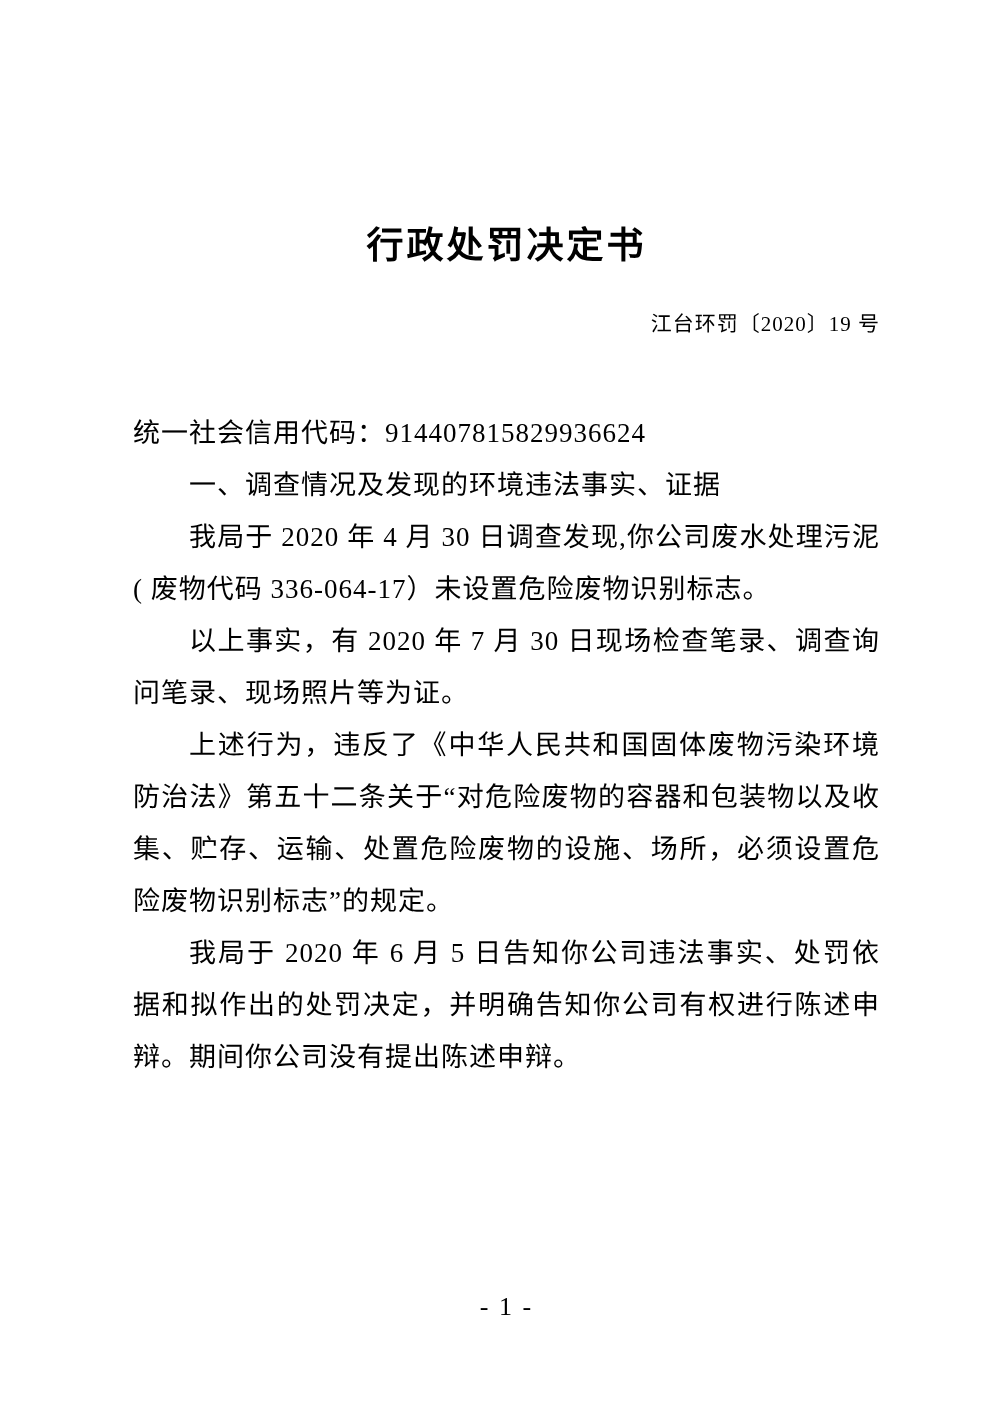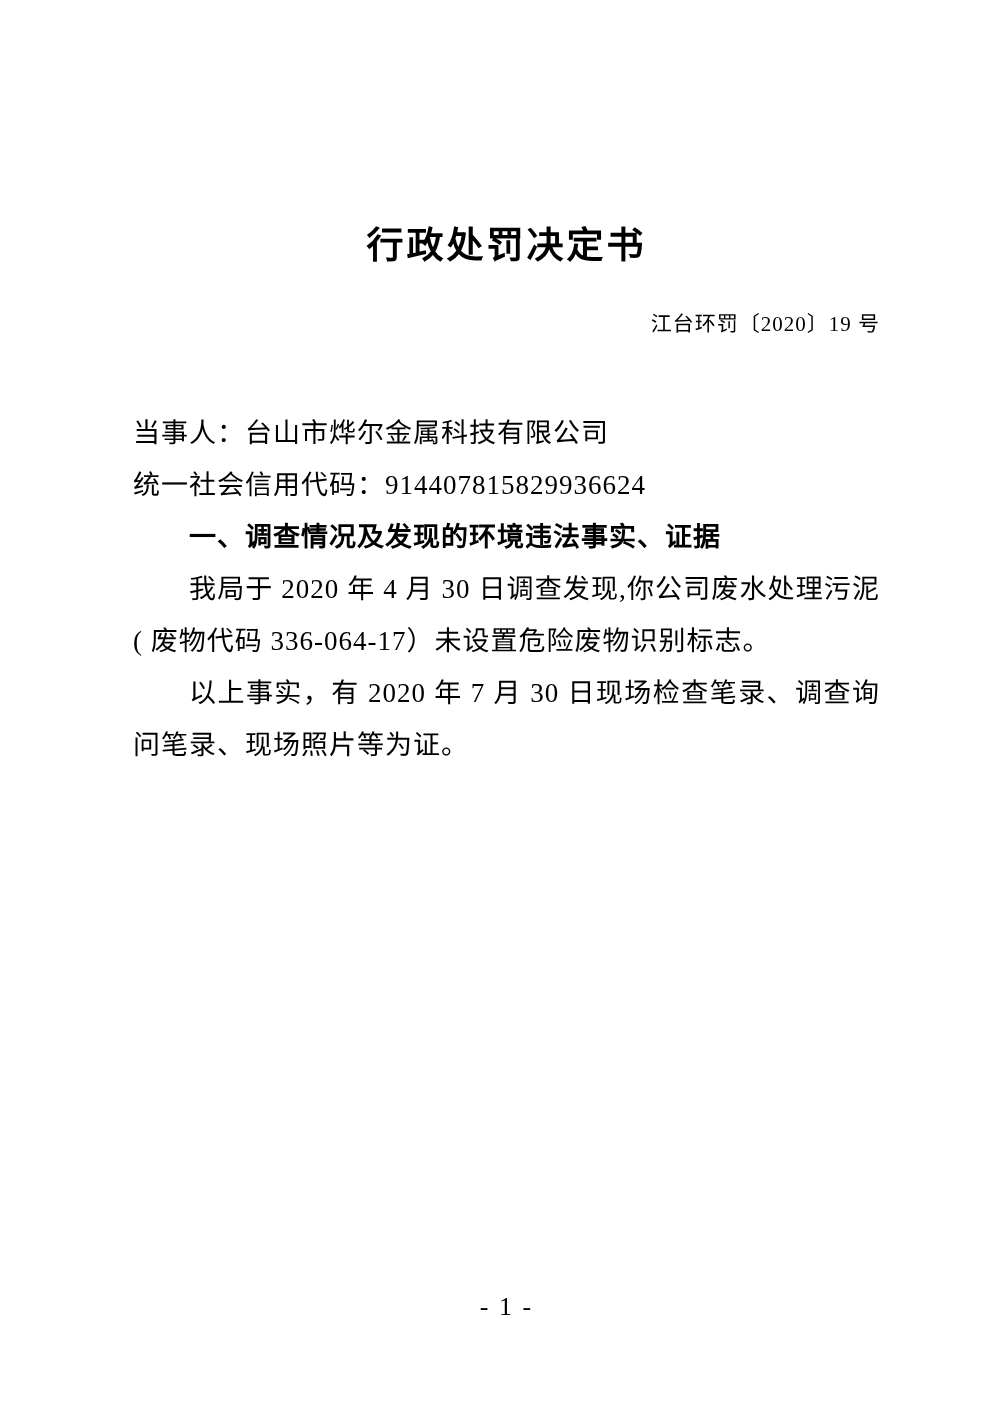--- a/index.html
+++ b/index.html
@@ -48,21 +48,21 @@
     margin: 0;
     padding: 0;
   }
   .indent {
     text-indent: 56px;
   }
   .section-heading {
     margin: 0;
     padding: 0;
     font-size: 27px;
-    font-weight: 700;
+    font-weight: 400;
     font-family: "Liberation Sans", sans-serif;
     letter-spacing: 1px;
     text-indent: 56px;
     line-height: 52px;
     text-align: left;
   }
   .page-number {
     position: absolute;
     left: 133px;
     right: 112px;
@@ -77,32 +77,33 @@
 <body>
 
 <div class="page">
 
   <h1 class="doc-title">行政处罚决定书</h1>
 
   <div class="doc-number">江台环罚〔2020〕19 号</div>
 
   <div class="doc-body">
 
-    <p>当事人：台山市烨尔金属科技有限公司</p>
 
     <p>统一社会信用代码：914407815829936624</p>
 
 
 
     <h2 class="section-heading">一、调查情况及发现的环境违法事实、证据</h2>
 
     <p class="indent">我局于 2020 年 4 月 30 日调查发现,你公司废水处理污泥( 废物代码 336-064-17）未设置危险废物识别标志。</p>
 
     <p class="indent">以上事实，有 2020 年 7 月 30 日现场检查笔录、调查询问笔录、现场照片等为证。</p>
 
+    <p class="indent">上述行为，违反了《中华人民共和国固体废物污染环境防治法》第五十二条关于“对危险废物的容器和包装物以及收集、贮存、运输、处置危险废物的设施、场所，必须设置危险废物识别标志”的规定。</p>
 
+    <p class="indent">我局于 2020 年 6 月 5 日告知你公司违法事实、处罚依据和拟作出的处罚决定，并明确告知你公司有权进行陈述申辩。期间你公司没有提出陈述申辩。</p>
 
 
   </div>
 
   <div class="page-number">- 1 -</div>
 
 </div>
 
 </body></html>

